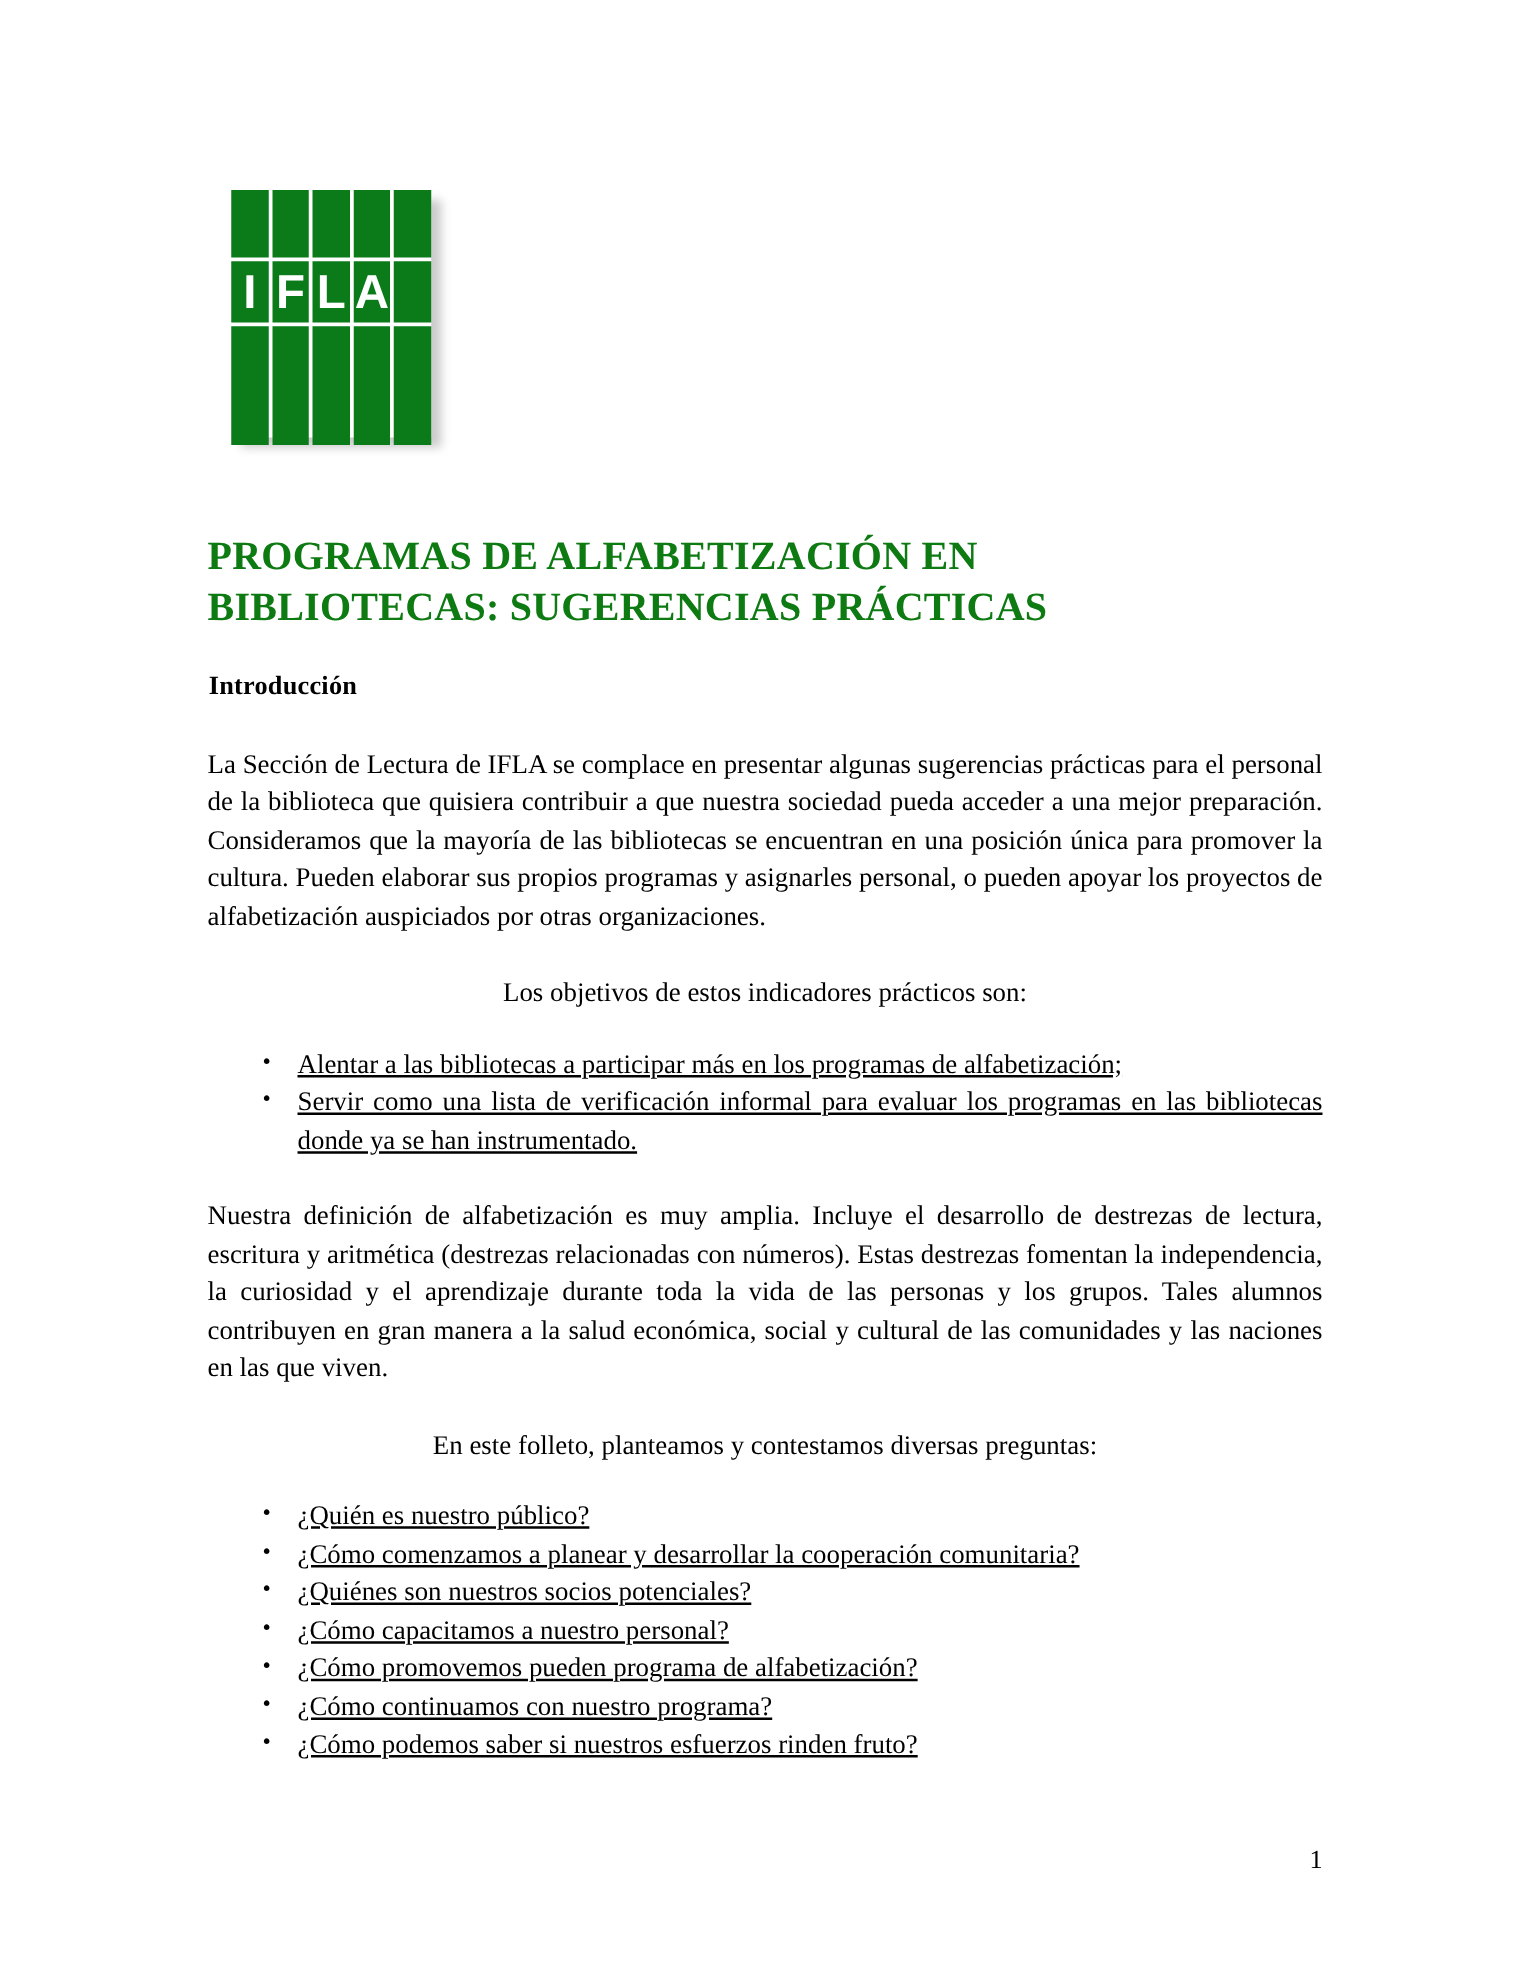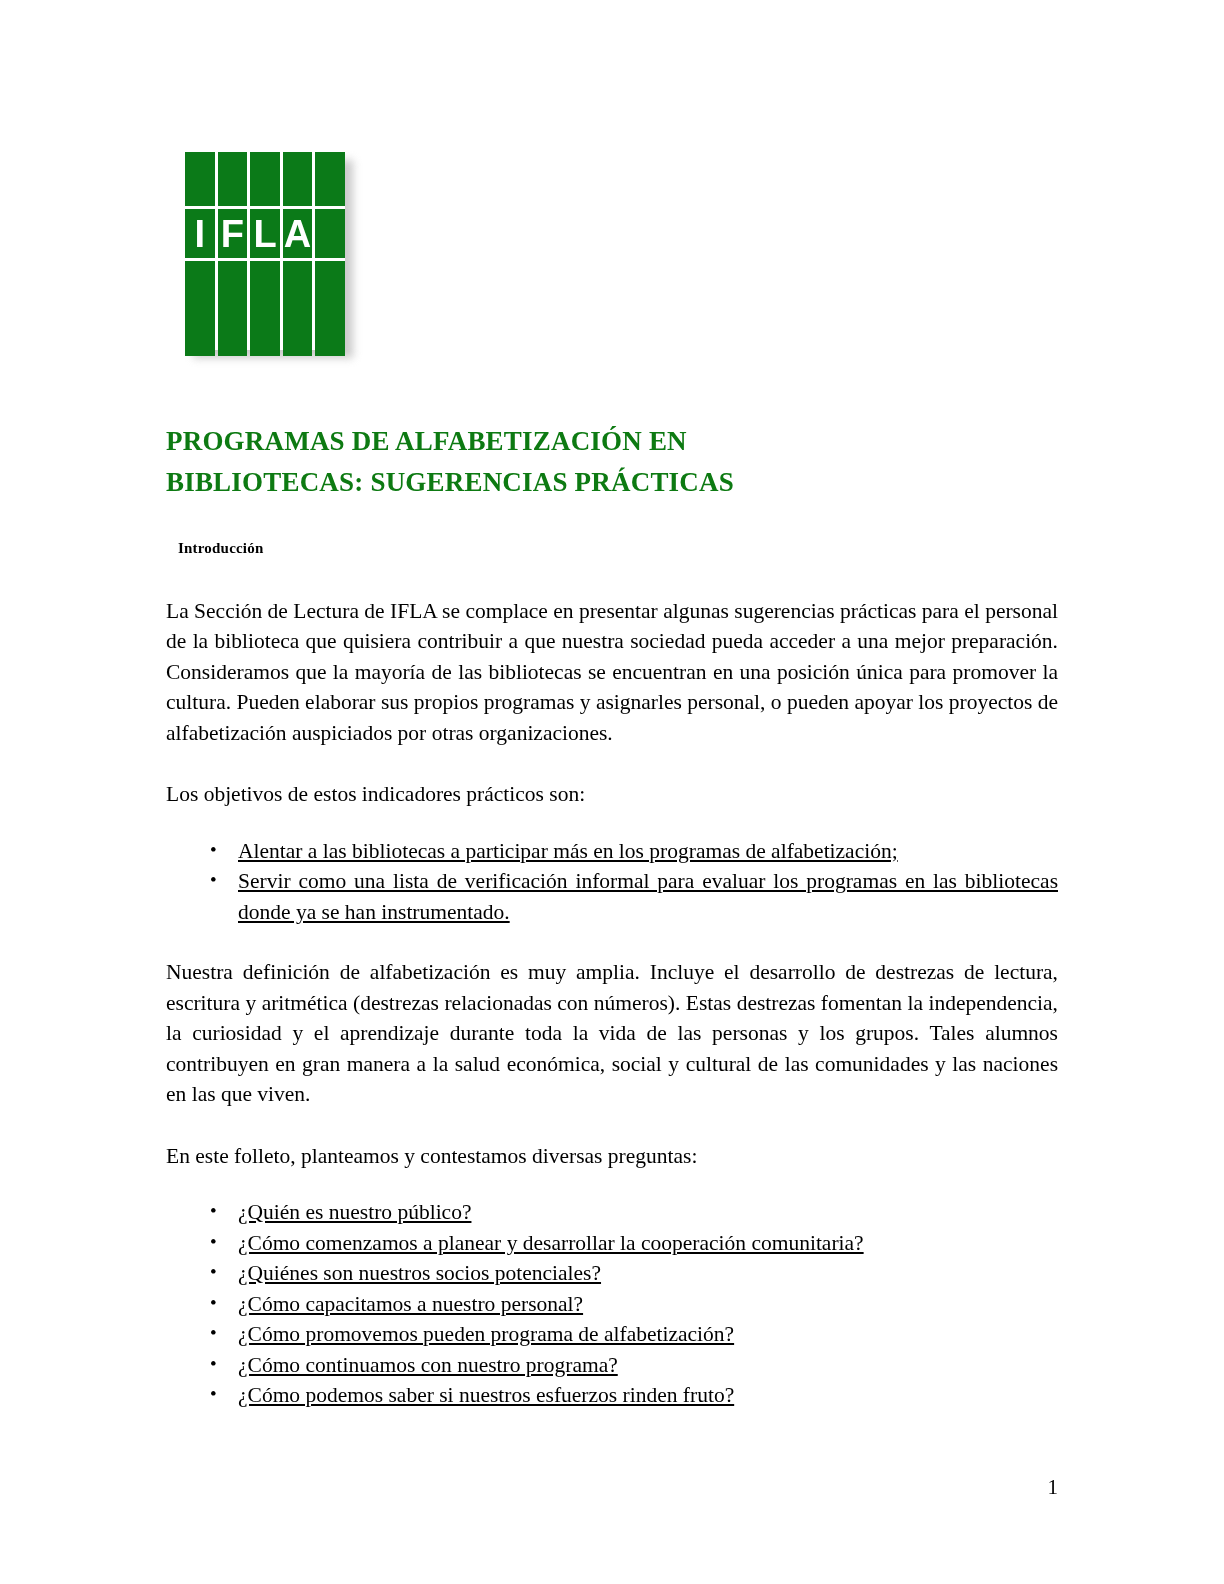--- a/index.html
+++ b/index.html
@@ -74,48 +74,48 @@
 
   
   .doc-title {
     position: absolute;
     left: 166px;
     top: 403px;
     width: 900px;
     color: #0d7a12;
     font-family: "Liberation Serif", "DejaVu Serif", serif;
     font-weight: 700;
-    font-size: 27px;
+    font-size: 32px;
     line-height: 41px;
     letter-spacing: .2px;
   }
   .doc-title .tline { display: block; white-space: nowrap; }
 
   
   .content {
     position: absolute;
     left: 166px;
     top: 533px;
     width: 892px;
     font-size: 21.5px;
     line-height: 30.5px;
   }
   .section-heading {
     font-weight: 700;
-    font-size: 15px;
-    margin: 0 0 32px 12px;
+    font-size: 21px;
+    margin: 0 0 32px 1px;
     letter-spacing: .2px;
   }
   p.body-para {
     margin: 0 0 31px 0;
     text-align: justify;
     text-justify: inter-word;
   }
   p.body-para.lead-in {
-    text-align: left;
+    text-align: center;
     margin-bottom: 26px;
   }
   ul.bullets {
     list-style: none;
     margin: 0 0 30px 0;
     padding: 0;
     text-decoration: underline;
   }
   ul.bullets > li {
     position: relative;

